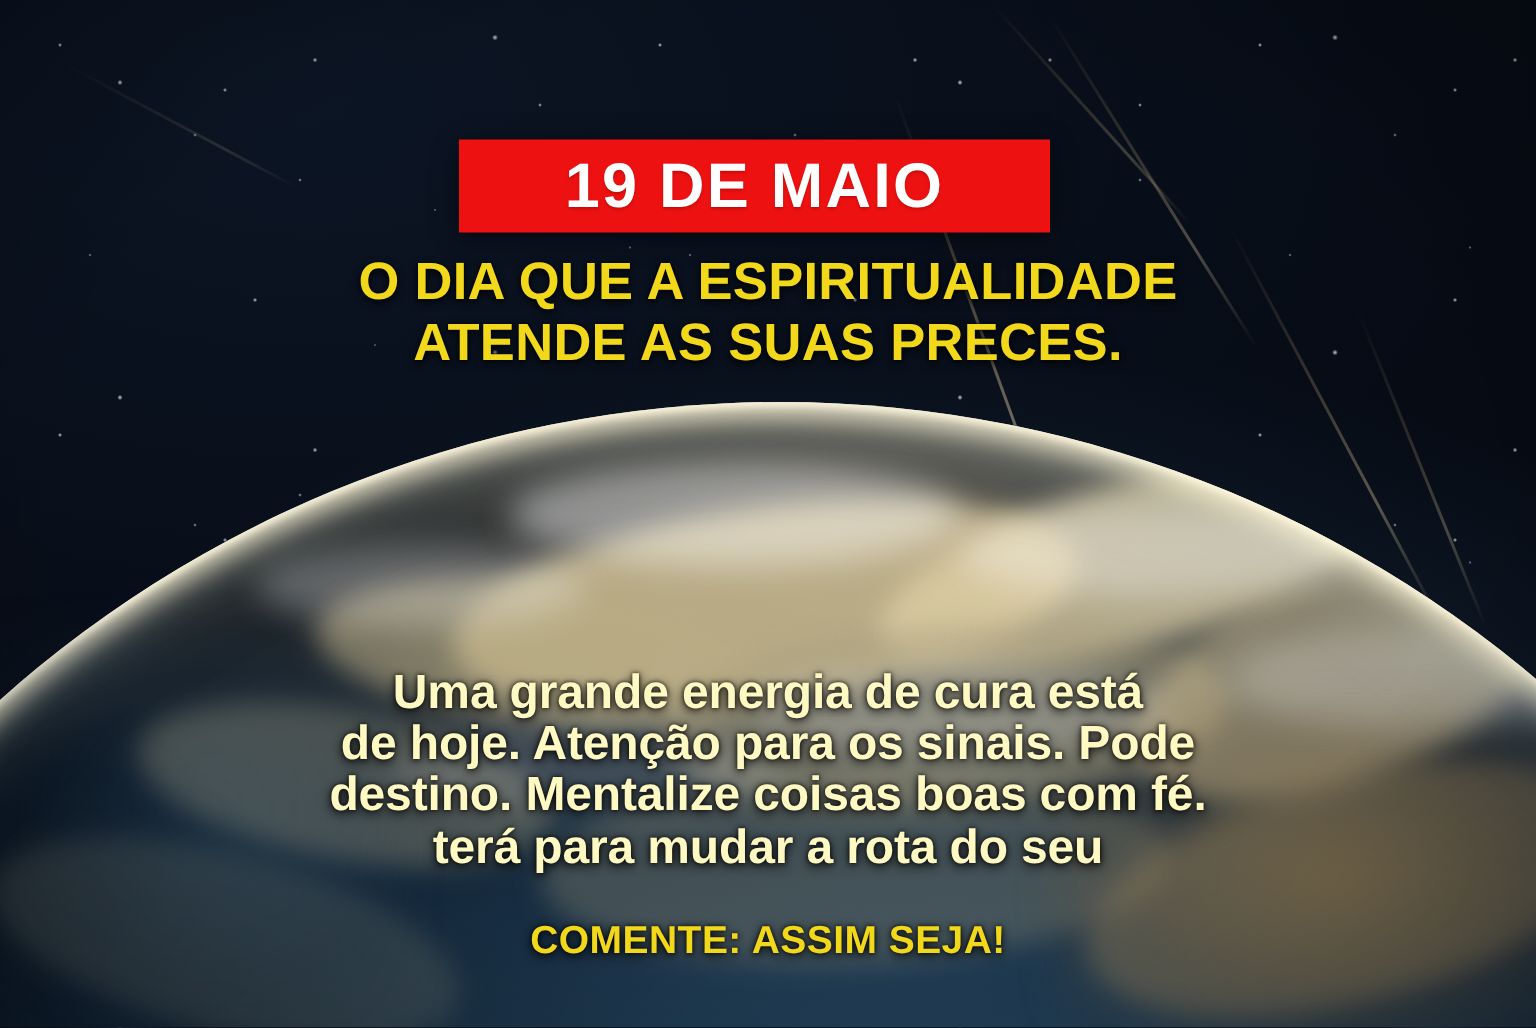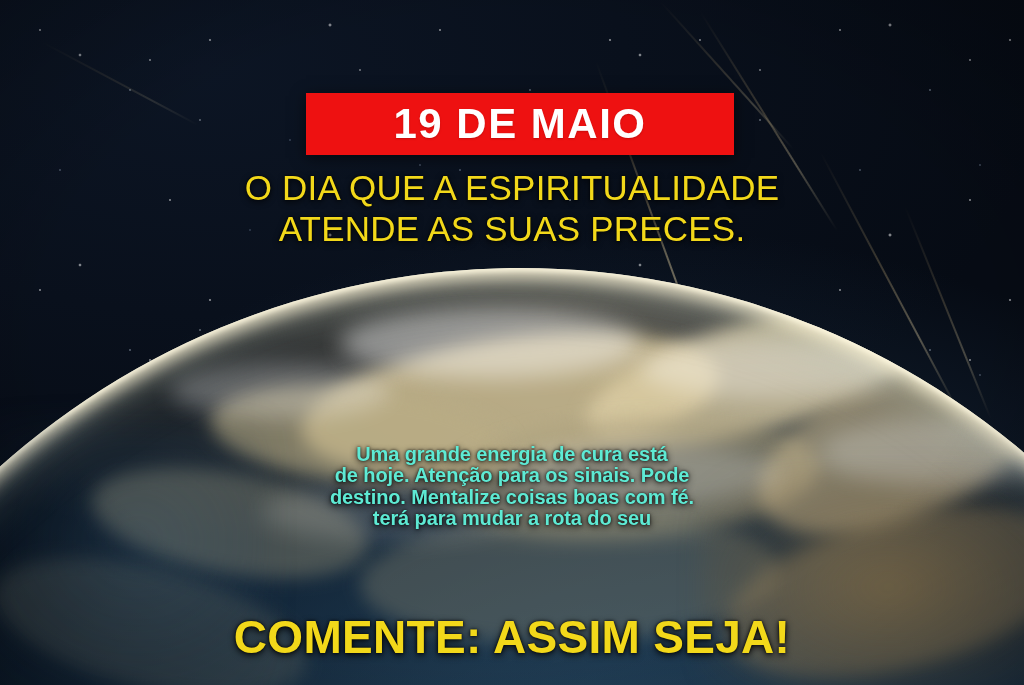--- a/index.html
+++ b/index.html
@@ -183,21 +183,21 @@
   
   .content {
     position: absolute;
     inset: 0;
   }
 
   .date-banner {
     position: absolute;
     left: 306px;
     top: 93px;
-    width: 428px;
+    width: 394px;
     height: 62px;
     background: #ee1111;
     display: flex;
     align-items: center;
     justify-content: center;
     box-shadow: 0 3px 14px rgba(0,0,0,0.55);
   }
   .date-banner-text {
     color: #ffffff;
     font-size: 42px;
@@ -209,50 +209,50 @@
   }
 
   .headline {
     position: absolute;
     left: 0;
     right: 0;
     top: 168px;
     text-align: center;
     color: #f2d81a;
     font-size: 35px;
-    font-weight: 400;
+    font-weight: 700;
     line-height: 1.16;
     letter-spacing: 0.2px;
     text-shadow: 0 2px 6px rgba(0,0,0,0.85), 0 0 2px rgba(0,0,0,0.9);
   }
   .headline-line { display: block; white-space: nowrap; }
 
   .body-copy {
     position: absolute;
     left: 0;
     right: 0;
     top: 444px;
     text-align: center;
-    color: #5eead4;
-    font-size: 20px;
+    color: #fef9c3;
+    font-size: 32px;
     font-weight: 700;
     line-height: 1.07;
     letter-spacing: -0.1px;
     text-shadow: 0 2px 7px rgba(0,0,0,0.9), 0 0 3px rgba(0,0,0,0.85);
   }
   .body-line { display: block; white-space: nowrap; }
 
   .cta {
     position: absolute;
     left: 0;
     right: 0;
     top: 612px;
     text-align: center;
     color: #f2d81a;
-    font-size: 46px;
+    font-size: 26px;
     font-weight: 700;
     letter-spacing: 0.3px;
     line-height: 1.1;
     white-space: nowrap;
     text-shadow: 0 2px 7px rgba(0,0,0,0.9), 0 0 3px rgba(0,0,0,0.85);
   }
 </style>
 </head>
 <body>
 

